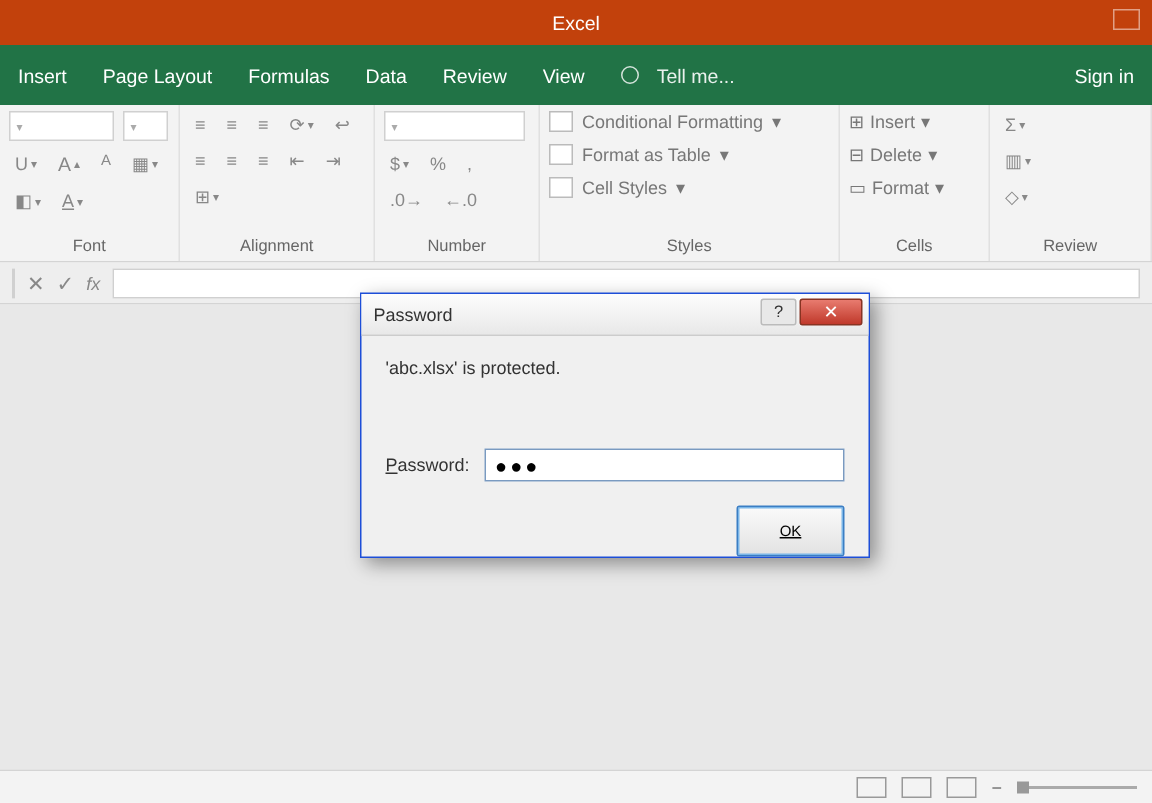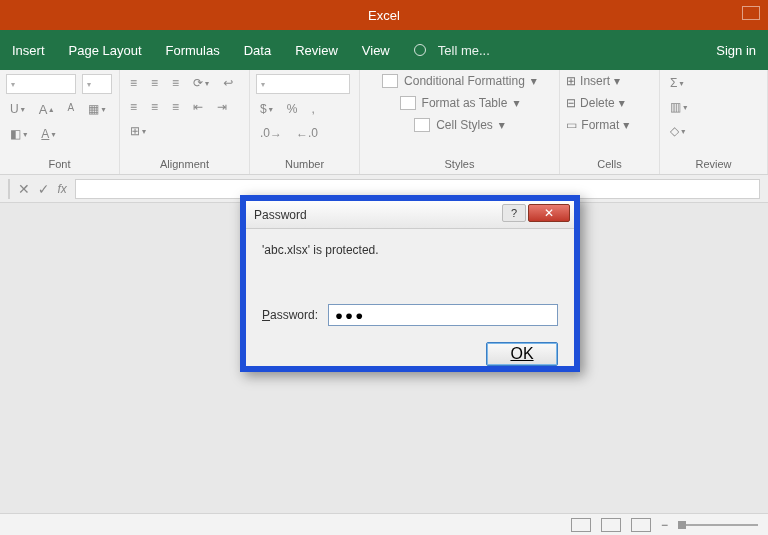--- a/index.html
+++ b/index.html
@@ -32,33 +32,33 @@
 .formulabar .fx { font-style: italic; font-size: 12px; }
 .formulabar .fxinput { flex: 1; border: 1px solid #d0d0d0; background: #fff; height: 20px; }
 
 .sheet { position: absolute; top: 203px; left: 0; right: 0; bottom: 22px; background: #e8e8e8; }
 
 .statusbar { position: absolute; bottom: 0; left: 0; right: 0; height: 22px; background: #f3f3f3; border-top: 1px solid #d4d4d4; display: flex; align-items: center; justify-content: flex-end; padding: 0 10px; gap: 10px; color: #666; font-size: 12px; }
 .viewbtn { width: 20px; height: 14px; border: 1px solid #999; display: inline-block; }
 .slider { width: 80px; height: 2px; background: #aaa; position: relative; }
 .slider::before { content: ''; position: absolute; left: 0; top: -3px; width: 8px; height: 8px; background: #999; }
 
-.dialog { position: absolute; left: 240px; top: 195px; width: 340px; background: #f0f0f0; border: 6px solid #1d4ed8; box-shadow: 4px 4px 12px rgba(0,0,0,0.4); font-size: 12px; }
+.dialog { position: absolute; left: 240px; top: 195px; width: 340px; background: #f0f0f0; border: 1px solid #1d4ed8; box-shadow: 4px 4px 12px rgba(0,0,0,0.4); font-size: 12px; }
 .dialog .dtitle { height: 28px; background: linear-gradient(#fdfdfd,#e8e8e8); border-bottom: 1px solid #ccc; display: flex; align-items: center; padding: 0 8px; color: #333; position: relative; }
 .dialog .dtitle .dctrl { position: absolute; right: 4px; top: 3px; display: flex; gap: 2px; }
 .dialog .dtitle .help { width: 24px; height: 18px; background: #e8e8e8; border: 1px solid #bbb; display: flex; align-items: center; justify-content: center; font-size: 11px; border-radius: 2px; }
 .dialog .dtitle .close { width: 42px; height: 18px; background: linear-gradient(#e87b6f,#c0392b); border: 1px solid #832; display: flex; align-items: center; justify-content: center; color: #fff; font-size: 12px; border-radius: 2px; }
 .dialog .dbody { padding: 14px 16px 0; color: #333; }
 .dialog .msg { margin-bottom: 14px; }
 .dialog .prow { display: flex; align-items: center; gap: 10px; margin-bottom: 16px; margin-top: 47px; }
 .dialog .prow label { }
 .dialog .prow label .u { text-decoration: underline; }
 .dialog .pinput { flex: 1; border: 1px solid #7a9ac0; background: #fff; height: 22px; padding: 0 6px; font-family: Arial; letter-spacing: 2px; }
 .dialog .dbtns { display: flex; justify-content: flex-end; gap: 10px; }
-.dialog .btn { min-width: 72px; height: 24px; border: 1px solid #888; background: linear-gradient(#fafafa,#e2e2e2); font-size: 16px; cursor: pointer; border-radius: 2px; text-decoration: underline; }
+.dialog .btn { min-width: 72px; height: 34px; border: 1px solid #888; background: linear-gradient(#fafafa,#e2e2e2); font-size: 10px; cursor: pointer; border-radius: 2px; text-decoration: underline; }
 .dialog .btn.primary { border: 1px solid #3b7ec4; box-shadow: 0 0 0 1px #7ab6e8 inset; }
 </style>
 </head>
 <body>
 
 <div class="titlebar">
   <span>Excel</span>
   <div class="win-controls">
     <div class="box"></div>
   </div>
@@ -141,21 +141,21 @@
       <span class="iconbtn">
           <span>,</span>
         </span>
       <span class="iconbtn">.0→</span>
       <span class="iconbtn">←.0</span>
     </div>
     <div class="glabel">Number</div>
   </div>
 
   <div class="rgroup" style="width:200px">
-    <div class="controls" style="flex-direction:column;align-items:center">
+    <div class="controls" style="flex-direction:row;align-items:flex-end">
       <div class="stylesrow">
           <span class="ico"></span>
           <span>Conditional Formatting</span>
           <span class="caret">▾</span>
         </div>
       <div class="stylesrow">
           <span class="ico"></span>
           <span>Format as Table</span>
           <span class="caret">▾</span>
         </div>

